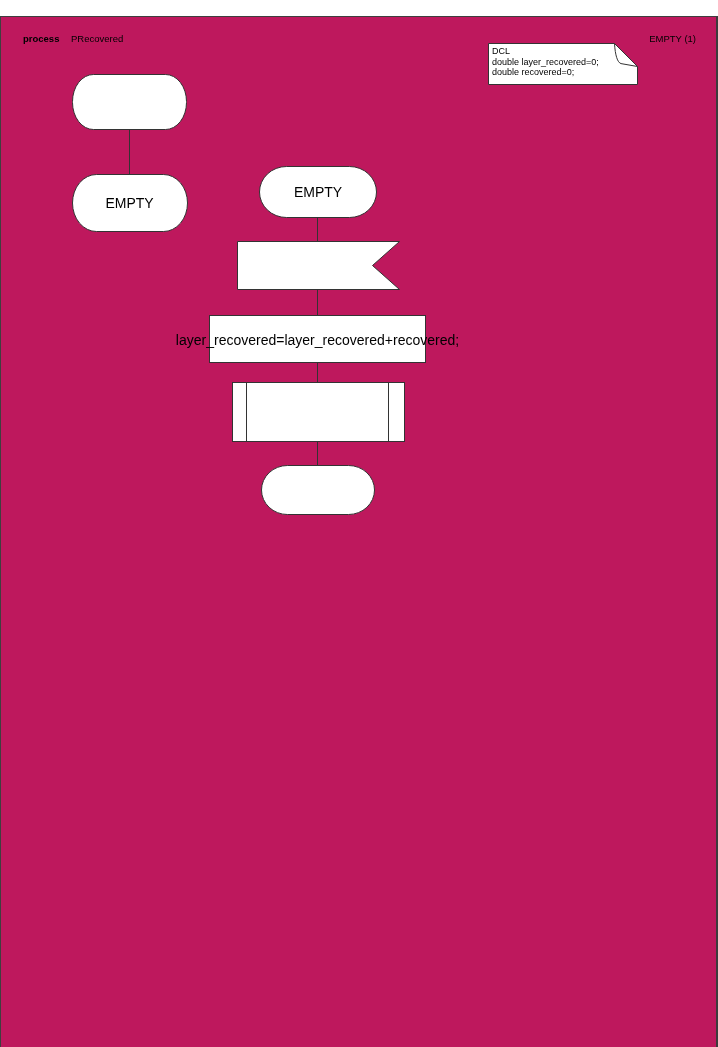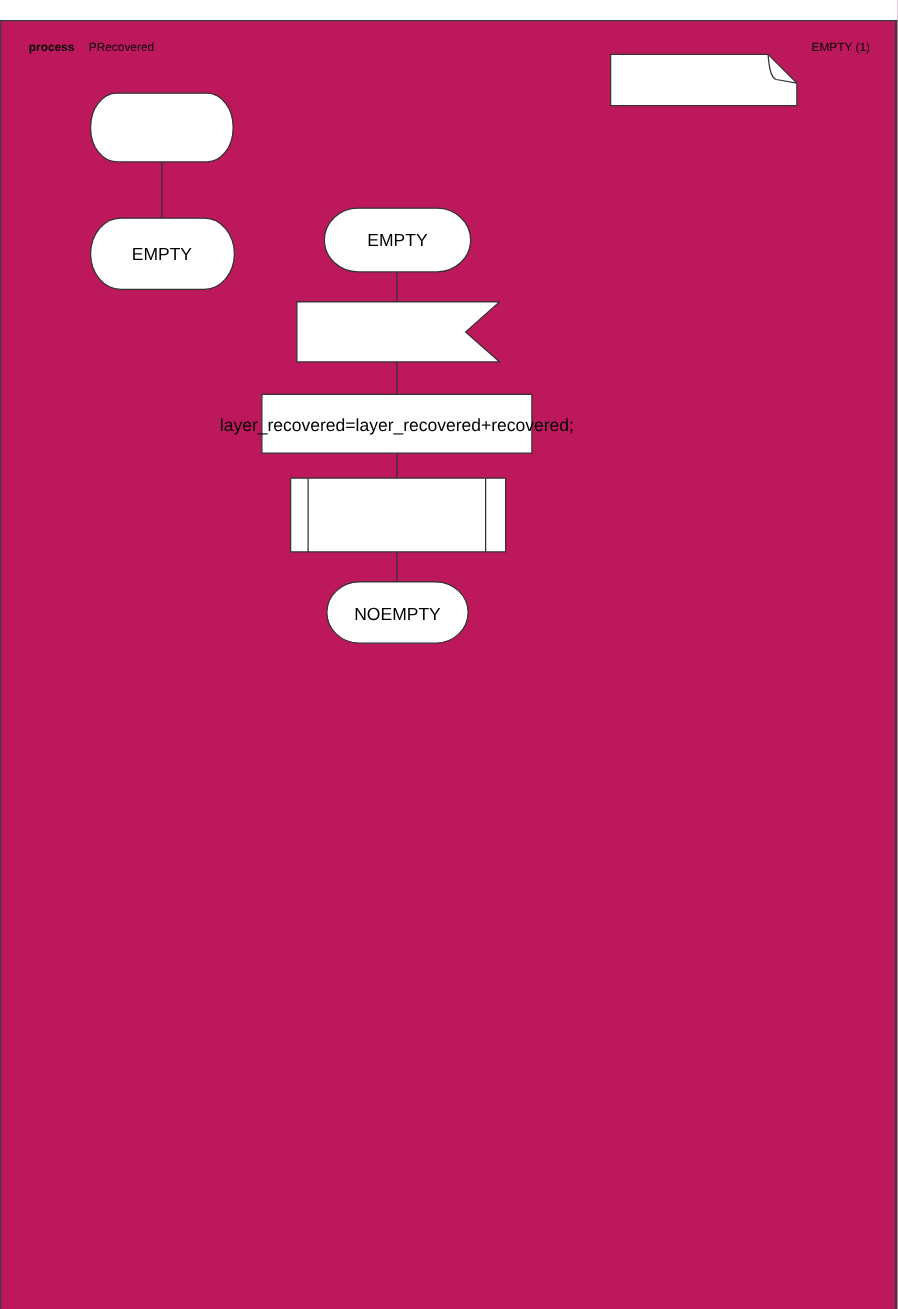--- a/index.html
+++ b/index.html
@@ -85,19 +85,23 @@
     <g>
       <rect x="231.5" y="365.5" width="172" height="59"></rect>
       <line x1="245.5" y1="365.5" x2="245.5" y2="424.5"></line>
       <line x1="387.5" y1="365.5" x2="387.5" y2="424.5"></line>
     </g>
     <line x1="316.5" y1="424.5" x2="316.5" y2="448.5"></line>
 
     <path d="M286.5,448.5 H347.5 A26,24.5 0 0 1 347.5,497.5 H286.5 A26,24.5 0 0 1 286.5,448.5 Z"></path>
   </svg>
 
+  <div class="dcl-text">
+    <div>DCL</div>
+    <div>double layer_recovered=0;</div>
+    <div>double recovered=0;</div>
+  </div>
 
   <div class="lbl" id="lbl-state-left">EMPTY</div>
   <div class="lbl" id="lbl-state-mid">EMPTY</div>
   <div class="lbl" id="lbl-task">layer_recovered=layer_recovered+recovered;</div>
-  <div class="lbl" id="lbl-noempty">NOEMPTY</div>
 
 </div>
 
 </body></html>

